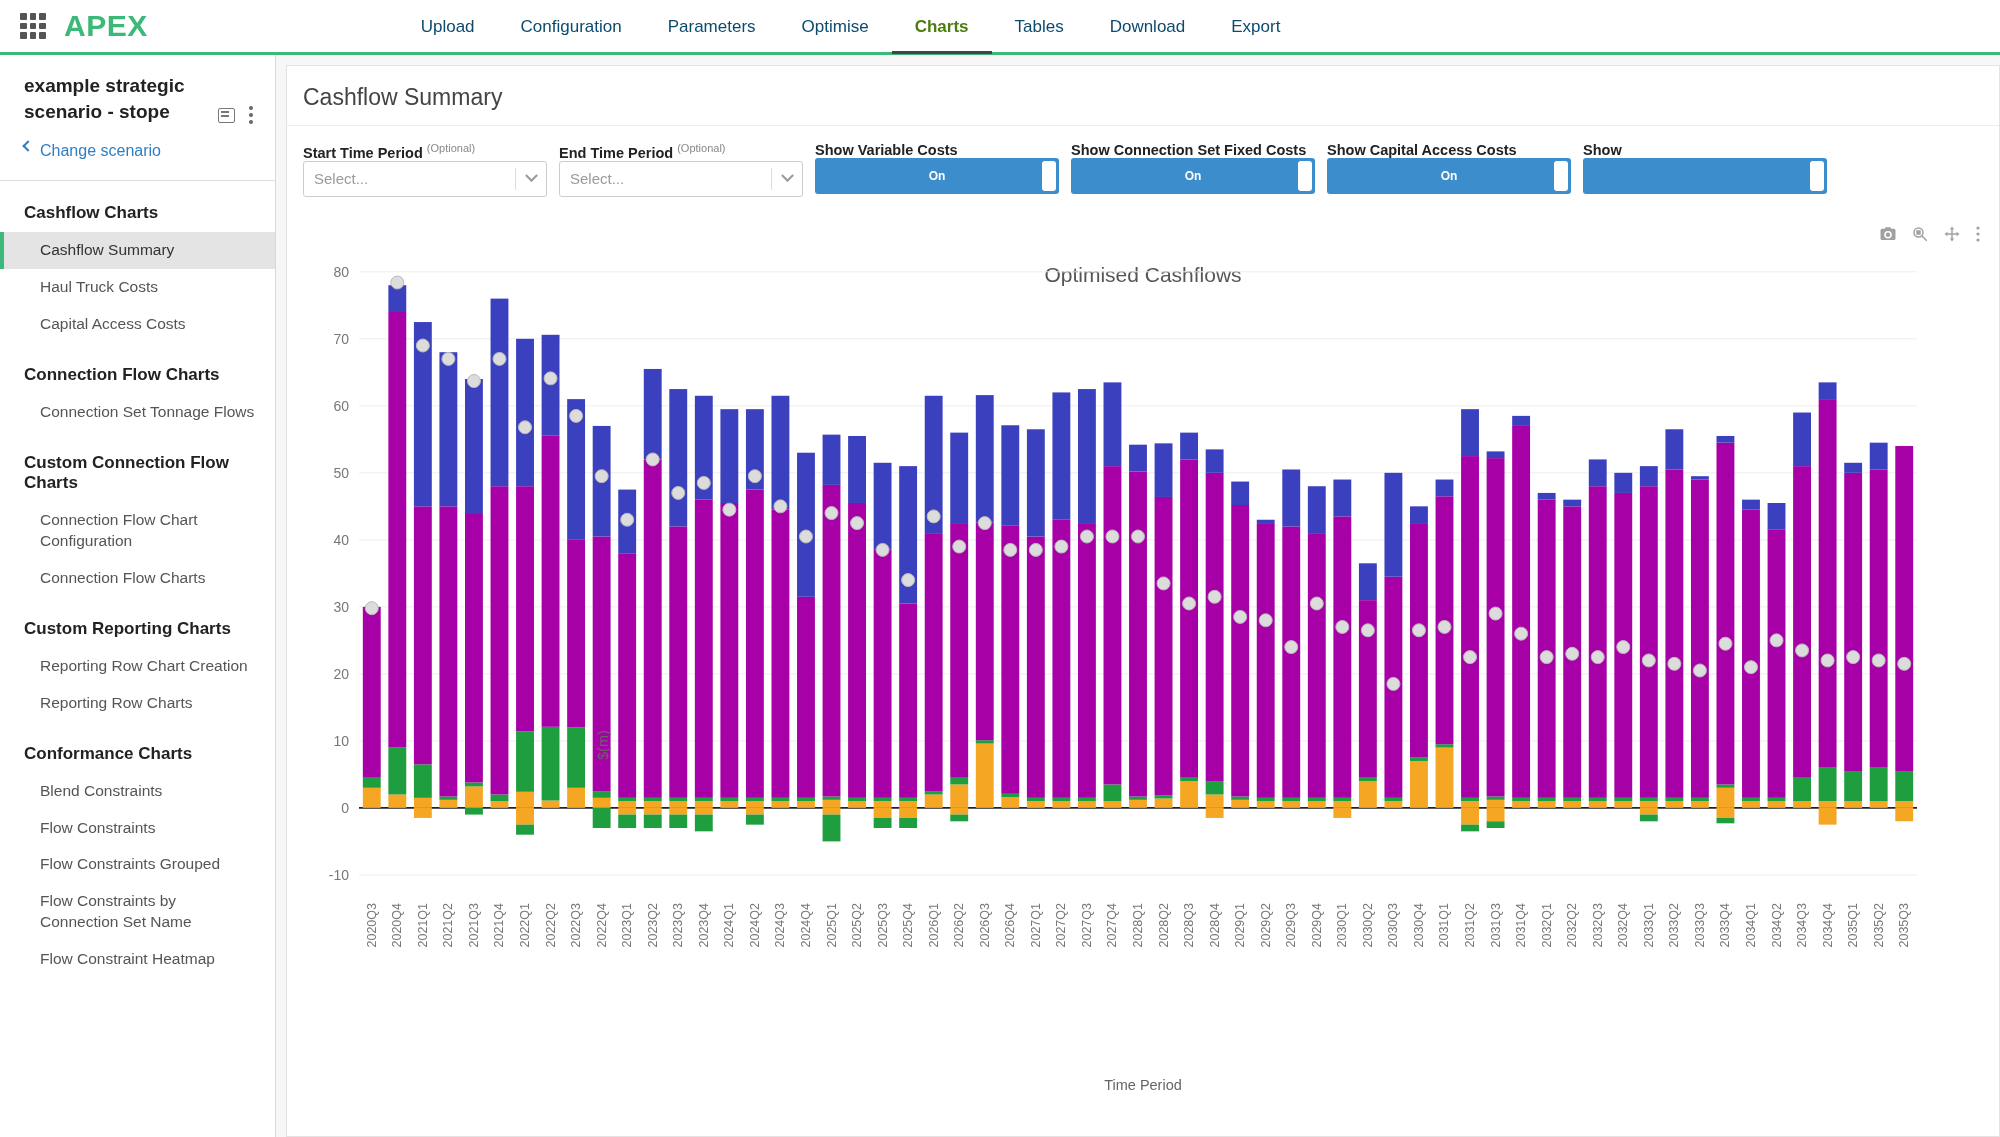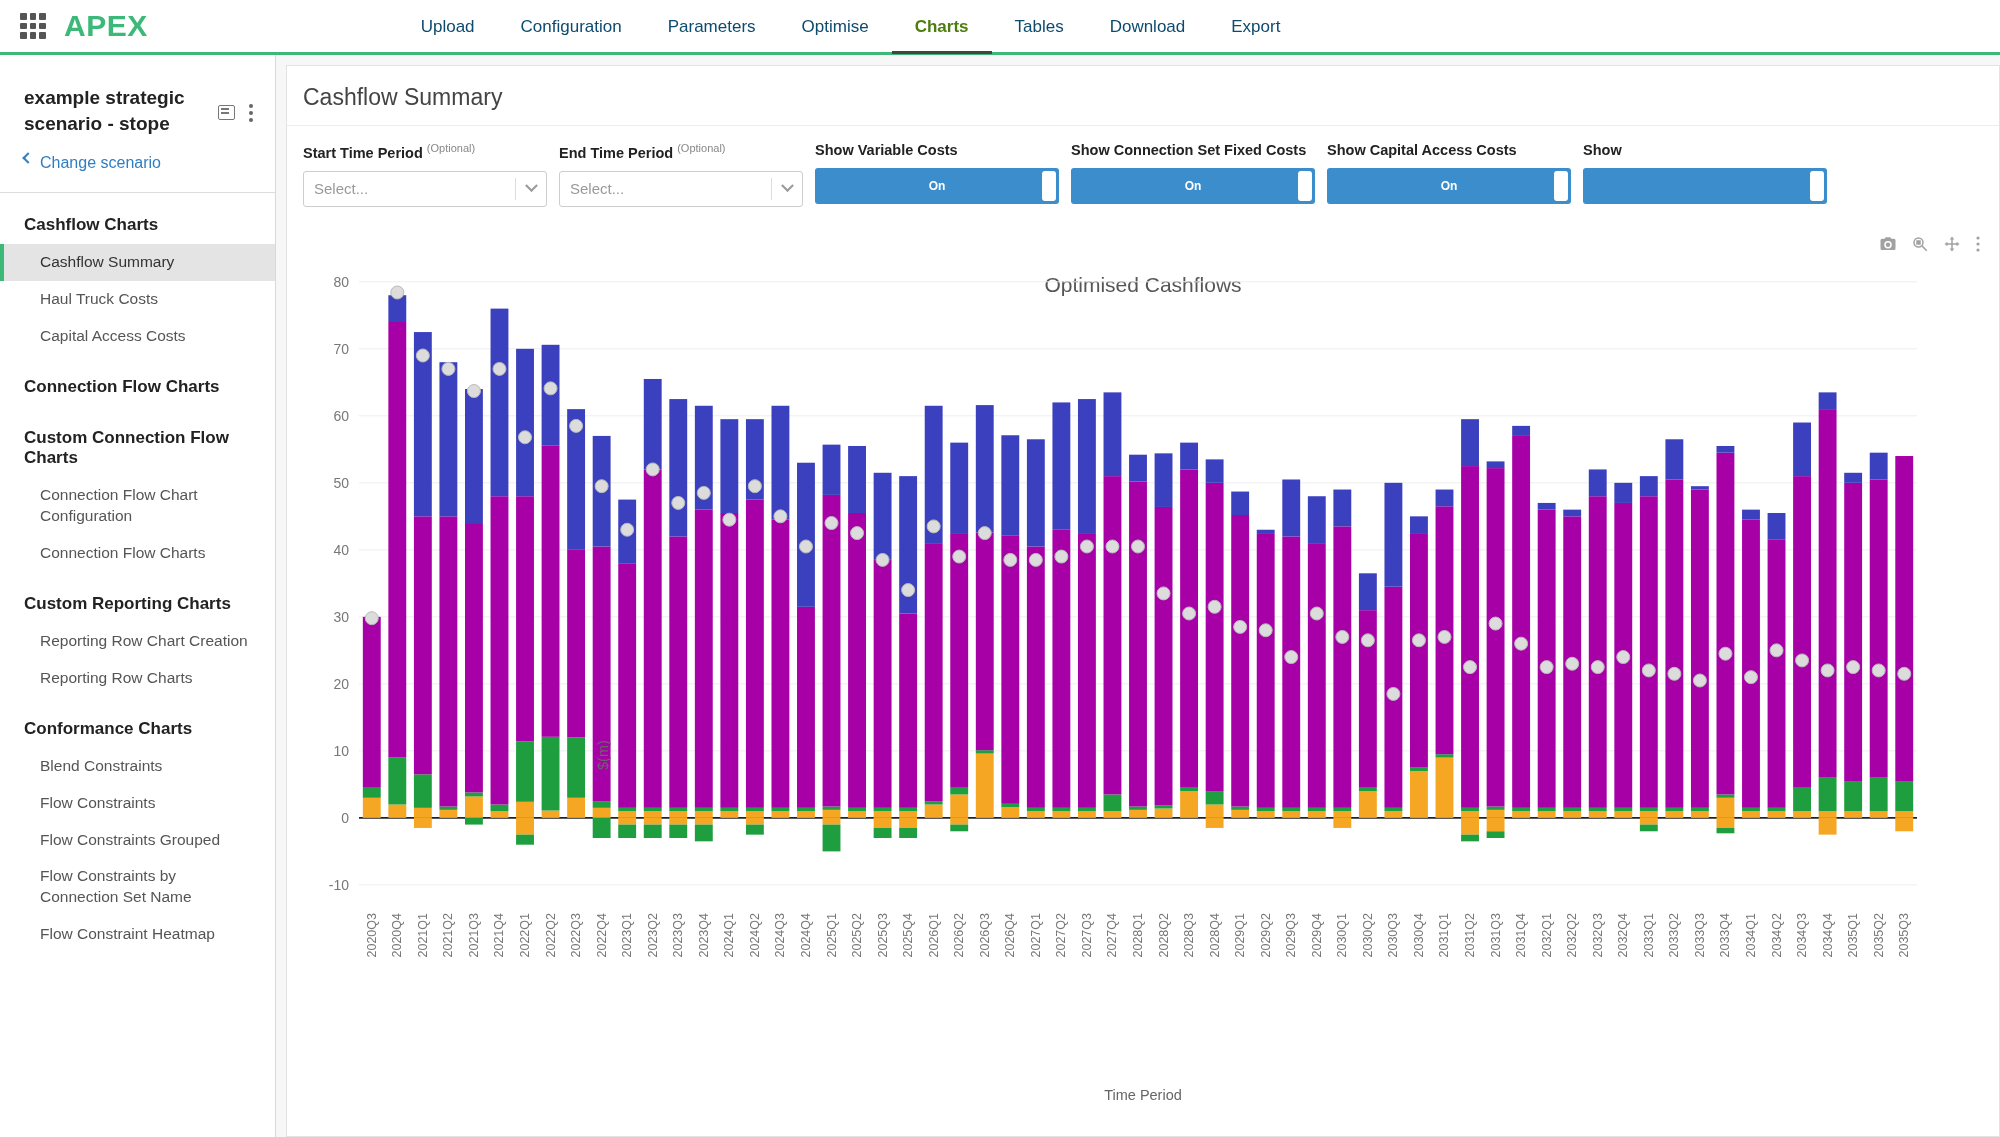--- a/index.html
+++ b/index.html
@@ -67,21 +67,21 @@
   
   .sidebar {
     width: 276px;
     min-width: 276px;
     background: #ffffff;
     border-right: 1px solid #d8d8d8;
     padding-top: 18px;
     overflow: hidden;
   }
   .scenario-block { padding: 0 22px 0 24px; }
-  .scenario-row { display: flex; align-items: center; margin-top: 12px; }
+  .scenario-row { display: flex; align-items: flex-end; }
   .scenario-title {
     font-size: 19px;
     font-weight: bold;
     color: #222;
     line-height: 1.35;
     flex: 1;
     padding-right: 10px;
   }
   .scenario-actions { display: flex; align-items: center; gap: 14px; padding-top: 4px;}
   .icon-note {
@@ -163,21 +163,20 @@
     display: flex;
     padding: 16px 0 18px 16px;
     gap: 12px;
     align-items: flex-start;
   }
   .filter { width: 244px; min-width: 244px; }
   .filter-label {
     font-size: 14.5px;
     font-weight: bold;
     color: #222;
-    margin-bottom: 10px;
     white-space: nowrap;
   }
   .optional {
     font-size: 11px;
     font-weight: normal;
     color: #888;
     vertical-align: super;
   }
   .select {
     height: 36px;
@@ -317,20 +316,21 @@
         <span>Change scenario</span>
       </div>
     </div>
     <div class="sidebar-sep"></div>
     <div id="sidebar-host">
         <div class="nav-group-title">Cashflow Charts</div>
         <div class="nav-link selected">Cashflow Summary</div>
         <div class="nav-link">Haul Truck Costs</div>
         <div class="nav-link">Capital Access Costs</div>
         <div class="nav-group-title">Connection Flow Charts</div>
+        <div class="nav-link">Connection Set Tonnage Flows</div>
         <div class="nav-group-title">Custom Connection Flow Charts</div>
         <div class="nav-link">Connection Flow Chart Configuration</div>
         <div class="nav-link">Connection Flow Charts</div>
         <div class="nav-group-title">Custom Reporting Charts</div>
         <div class="nav-link">Reporting Row Chart Creation</div>
         <div class="nav-link">Reporting Row Charts</div>
         <div class="nav-group-title">Conformance Charts</div>
         <div class="nav-link">Blend Constraints</div>
         <div class="nav-link">Flow Constraints</div>
         <div class="nav-link">Flow Constraints Grouped</div>

